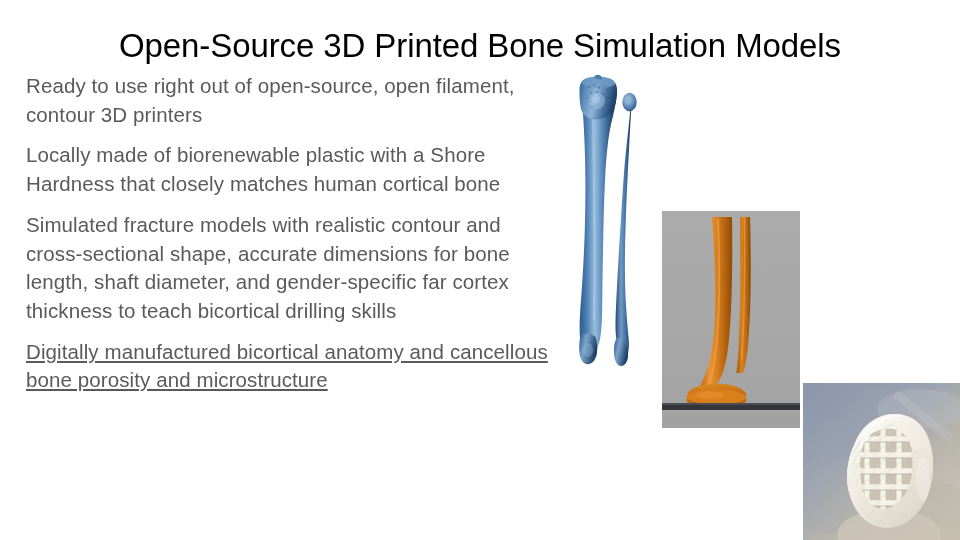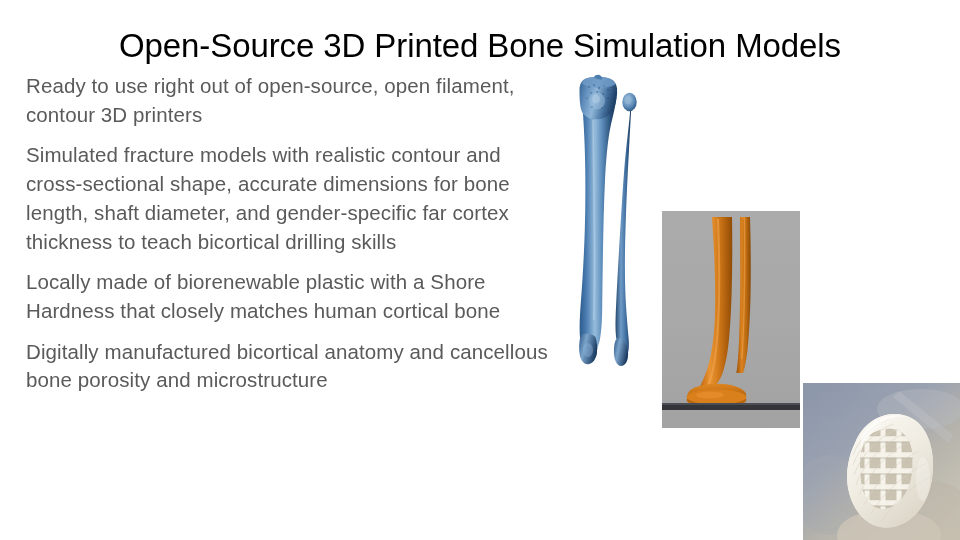--- a/index.html
+++ b/index.html
@@ -48,21 +48,21 @@
     width: 530px;
   }
   .body-para {
     color: #5a5a5a;
     font-size: 20.5px;
     line-height: 28.7px;
     font-family: "Liberation Sans", sans-serif;
     margin: 0 0 12px 0;
     letter-spacing: 0.1px;
   }
-  .body-para:last-child { margin-bottom: 13px; }
+  .body-para:last-child { margin-bottom: 13px; text-decoration: underline; }
 
   
   .bone-render {
     position: absolute;
     left: 566px;
     top: 74px;
     width: 90px;
     height: 296px;
     background: #ffffff;
   }
@@ -94,22 +94,22 @@
 </style>
 </head>
 <body>
 
 <div class="slide">
 
   <div class="slide-title">Open-Source 3D Printed Bone Simulation Models</div>
 
   <div class="body-column">
     <p class="body-para">Ready to use right out of open-source, open filament, contour 3D printers</p>
+    <p class="body-para">Locally made of biorenewable plastic with a Shore Hardness that closely matches human cortical bone</p>
     <p class="body-para">Simulated fracture models with realistic contour and cross-sectional shape, accurate dimensions for bone length, shaft diameter, and gender-specific far cortex thickness to teach bicortical drilling skills</p>
-    <p class="body-para">Locally made of biorenewable plastic with a Shore Hardness that closely matches human cortical bone</p>
     <p class="body-para">Digitally manufactured bicortical anatomy and cancellous bone porosity and microstructure</p>
   </div>
 
   <div class="bone-render">
     <svg width="90" height="296" viewBox="0 0 90 296" xmlns="http://www.w3.org/2000/svg">
       <defs>
         <linearGradient id="tibShaft" x1="0" y1="0" x2="1" y2="0">
           <stop offset="0%" stop-color="#2d5b8c"></stop>
           <stop offset="18%" stop-color="#4a7cb0"></stop>
           <stop offset="42%" stop-color="#96bcdb"></stop>

